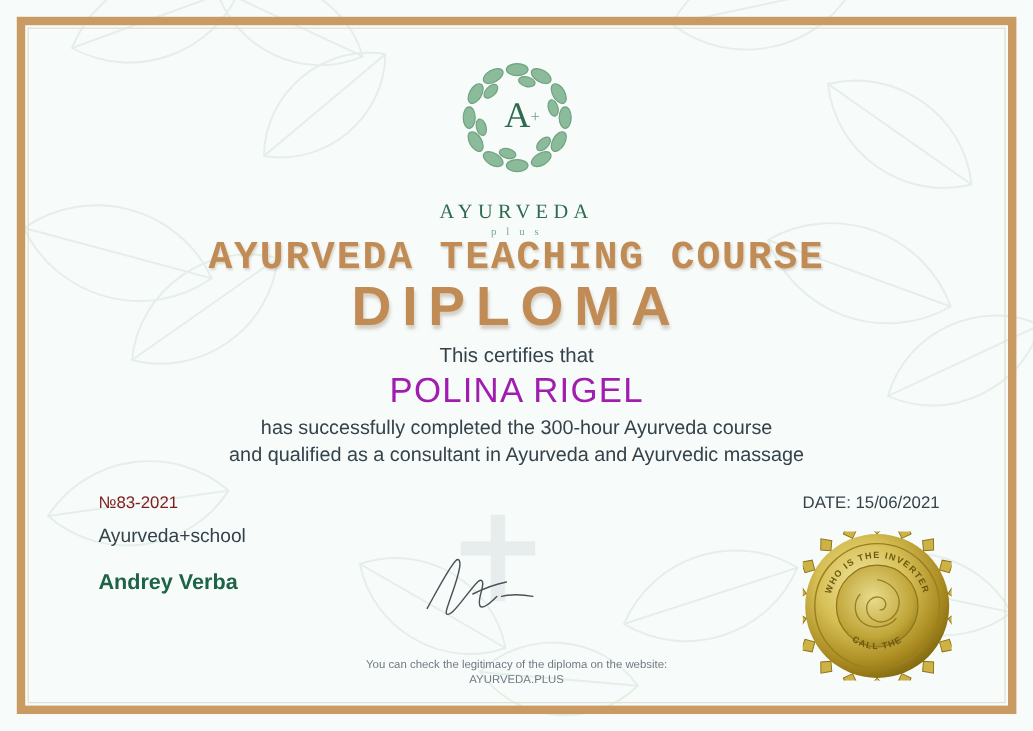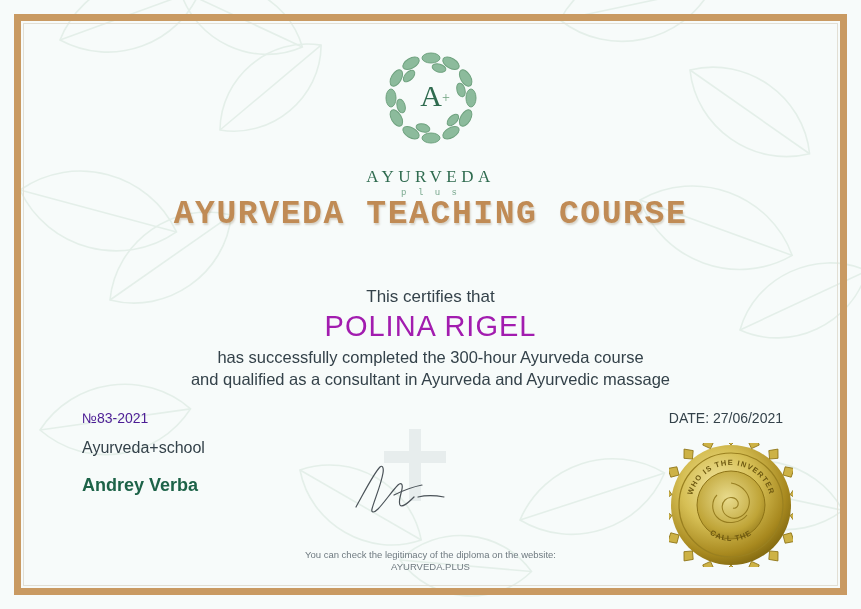--- a/index.html
+++ b/index.html
@@ -71,21 +71,21 @@
   }
   .logo-word {
     margin-top: 17px;
     font-family: "Liberation Serif", serif;
     font-size: 17px;
     letter-spacing: 4.5px;
     color: #2f6b4f;
     font-weight: 400;
   }
   .logo-sub {
-    font-family: Liberation Mono, monospace;
+    font-family: Liberation Serif, serif;
     font-size: 9px;
     letter-spacing: 3px;
     color: #7aa98f;
     margin-top: 1px;
   }
 
   
   .title-main {
     position: absolute;
     top: 196px;
@@ -143,21 +143,21 @@
     line-height: 22px;
     color: #34424a;
   }
 
   
   .meta-left {
     position: absolute;
     top: 410px;
     left: 82px;
     font-size: 14px;
-    color: #4c1d95;
+    color: #7f1d1d;
   }
   .meta-right {
     position: absolute;
     top: 410px;
     right: 78px;
     font-size: 14px;
     color: #34424a;
   }
 
   
@@ -354,30 +354,31 @@
           </g>
         </g>
         <text x="59" y="60" text-anchor="middle" font-family="Liberation Serif, serif" font-size="30" fill="#2f6b4f">A</text>
         <text x="74" y="56" text-anchor="middle" font-family="Liberation Serif, serif" font-size="14" fill="#6fa27f">+</text>
       </svg>
       <div class="logo-word">AYURVEDA</div>
       <div class="logo-sub">p l u s</div>
     </div>
 
     <div class="title-main">AYURVEDA TEACHING COURSE</div>
+    <div class="title-diploma">DIPLOMA</div>
 
     <div class="certifies">This certifies that</div>
     <div class="recipient">POLINA RIGEL</div>
     <div class="desc">
       <div>has successfully completed the 300-hour Ayurveda course</div>
       <div>and qualified as a consultant in Ayurveda and Ayurvedic massage</div>
     </div>
 
     <div class="meta-left">№83-2021</div>
-    <div class="meta-right">DATE: 27/06/2021</div>
+    <div class="meta-right">DATE: 15/06/2021</div>
 
     <div class="signer">
       <div class="signer-line">Ayurveda+school</div>
       <div class="signer-name">Andrey Verba</div>
     </div>
 
     <svg class="cross-wm" viewBox="0 0 70 80">
       <path d="M29,4 L41,4 L41,26 L66,26 L66,38 L41,38 L41,76 L29,76 L29,38 L4,38 L4,26 L29,26 Z" fill="#9aa6ad"></path>
     </svg>
 

